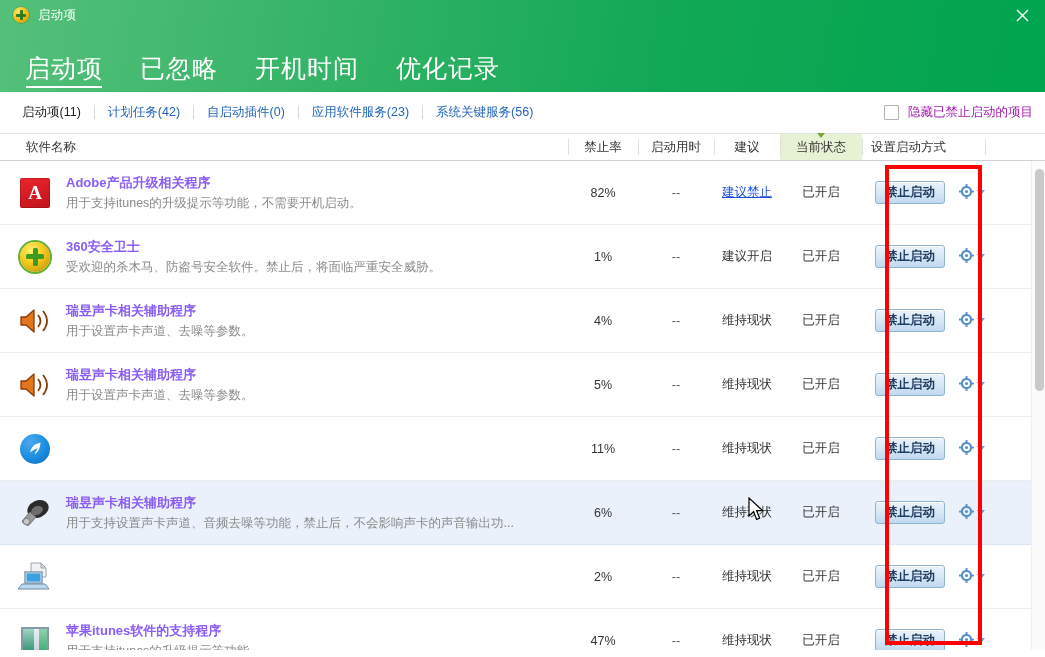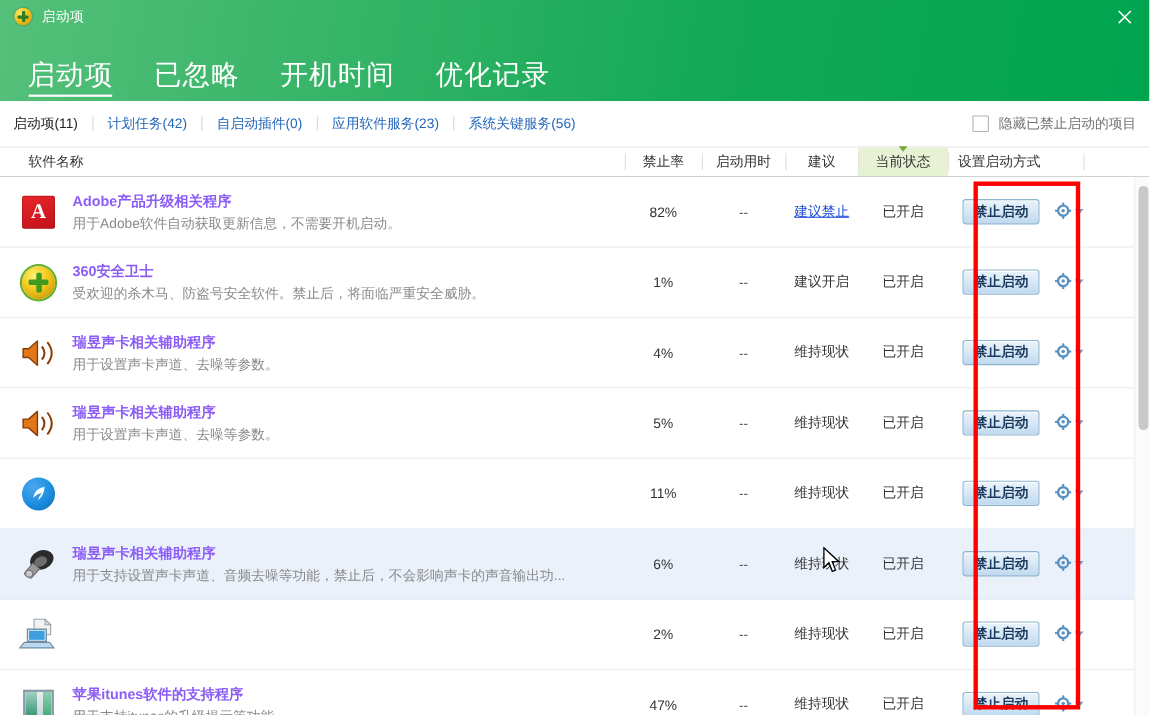--- a/index.html
+++ b/index.html
@@ -82,21 +82,21 @@
     left: 1px; right: 1px; bottom: 4px;
     height: 2px;
     background: #ffffff;
   }
 
   
   .subtabs {
     height: 41px;
     display: flex;
     align-items: center;
-    padding-left: 10px;
+    padding-left: 20px;
     position: relative;
     background: #fff;
   }
   .subtab {
     font-size: 12.5px;
     color: #2266bb;
     padding: 0 13px;
     cursor: pointer;
     white-space: nowrap;
     position: relative;
@@ -114,21 +114,21 @@
     gap: 9px;
     cursor: pointer;
   }
   .chk {
     width: 15px; height: 15px;
     border: 1px solid #b3b3b3;
     background: #fff;
     border-radius: 1px;
     flex: 0 0 auto;
   }
-  .hide-disabled .lbl { font-size: 12.5px; color: #737373; }
+  .hide-disabled .lbl { font-size: 12.5px; color: #a21caf; }
 
   
   .thead {
     display: flex;
     align-items: stretch;
     height: 28px;
     border-top: 1px solid #e2e2e2;
     border-bottom: 1px solid #d2d2d2;
     background: #fff;
     font-size: 12.5px;
@@ -361,21 +361,21 @@
 
   <div class="tbody">
     <div id="rows">
         <div class="row">
           <div class="cell-name">
             <span class="icon-wrap">
               <span class="ic-adobe">A</span>
             </span>
             <div class="txt">
               <div class="sw-name">Adobe产品升级相关程序</div>
-              <div class="sw-desc">用于Adobe软件自动获取更新信息，不需要开机启动。</div>
+              <div class="sw-desc">用于支持itunes的升级提示等功能，不需要开机启动。</div>
             </div>
           </div>
           <div class="cell c-rate">82%</div>
           <div class="cell c-time">--</div>
           <div class="cell c-advice warn">建议禁止</div>
           <div class="cell c-status">已开启</div>
           <div class="cell c-set">
             <button class="btn-ban">禁止启动</button>
             <span class="gear-wrap">
               <span><svg width="15" height="15" viewBox="0 0 15 15">

